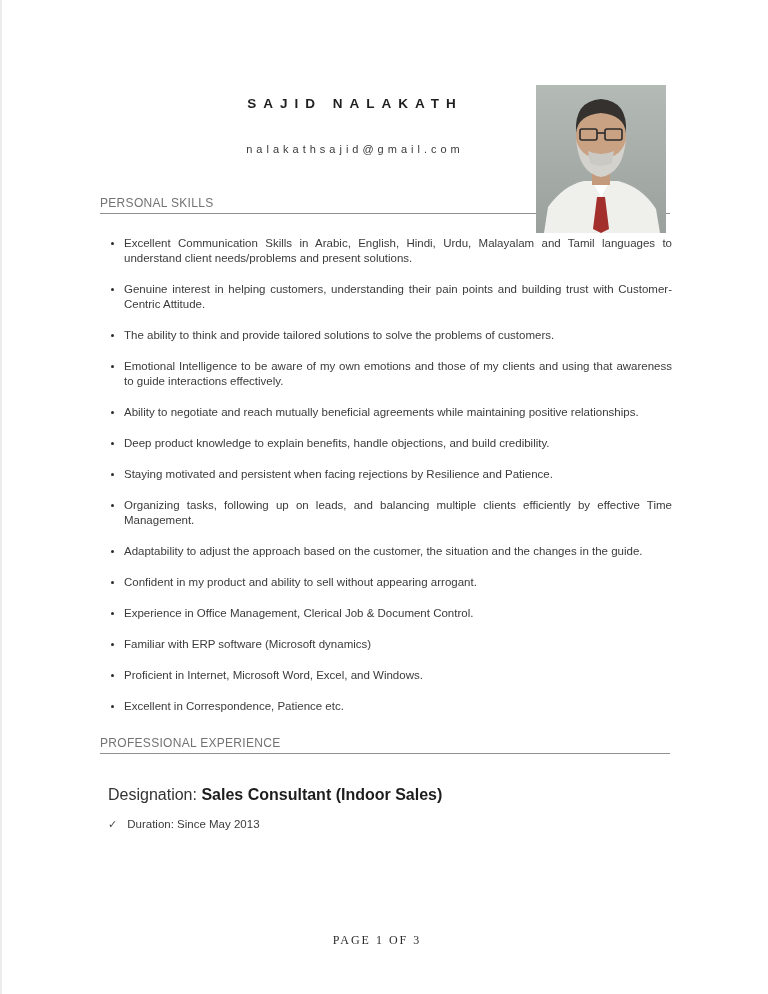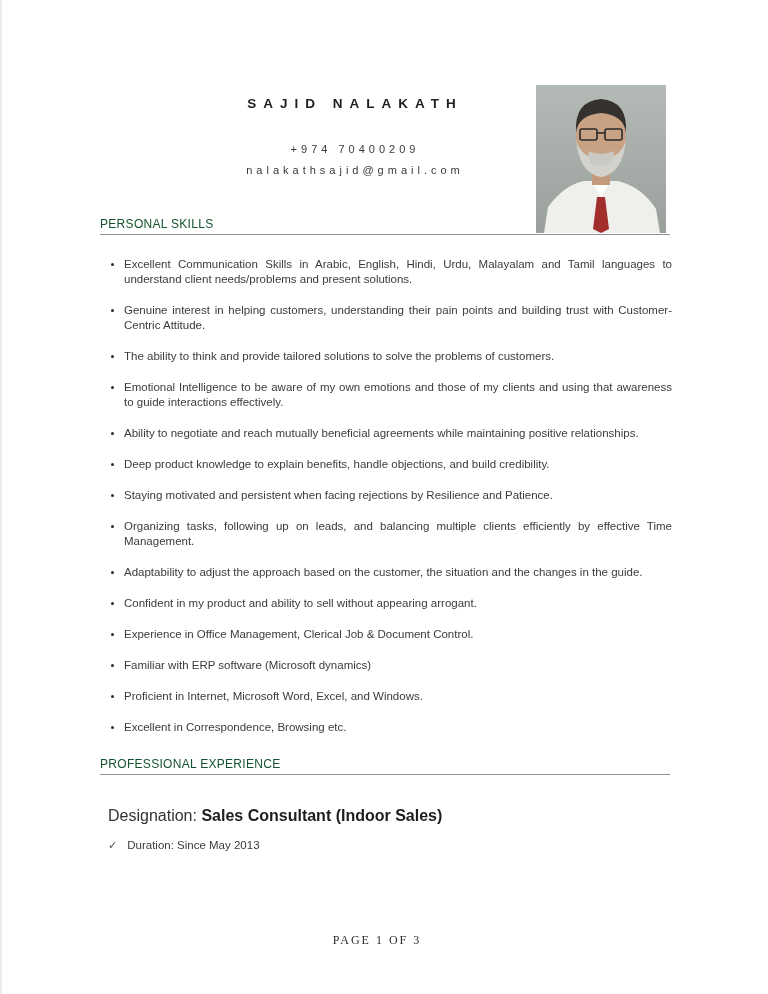--- a/index.html
+++ b/index.html
@@ -43,21 +43,21 @@
     overflow: hidden;
   }
 
   
   .section-heading {
     margin: 0 98px;
     padding-bottom: 3px;
     border-bottom: 1px solid #909090;
     font-size: 12px;
     letter-spacing: 0.3px;
-    color: #14532d;
+    color: #737373;
     font-weight: normal;
   }
   .heading-skills { margin-top: 36px; }
   .heading-experience { margin-top: 22px; }
 
   ul.skills {
     margin: 22px 96px 0 100px;
     padding: 0 0 0 22px;
     list-style: disc outside;
   }
@@ -105,21 +105,20 @@
   }
 </style>
 </head>
 <body>
 
 <div class="page">
 
   <div class="header">
     <div class="header-text">
       <p class="name">SAJID NALAKATH</p>
-      <p class="contact-line">+974 70400209</p>
       <p class="contact-line">nalakathsajid@gmail.com</p>
     </div>
 
     <div class="photo">
       <svg width="130" height="148" viewBox="0 0 130 148" xmlns="http://www.w3.org/2000/svg">
         <defs>
           <linearGradient id="bg" x1="0" y1="0" x2="0" y2="1">
             <stop offset="0" stop-color="#b4bab6"></stop>
             <stop offset="1" stop-color="#9aa09c"></stop>
           </linearGradient>
@@ -156,21 +155,21 @@
     <li>Emotional Intelligence to be aware of my own emotions and those of my clients and using that awareness to guide interactions effectively.</li>
     <li>Ability to negotiate and reach mutually beneficial agreements while maintaining positive relationships.</li>
     <li>Deep product knowledge to explain benefits, handle objections, and build credibility.</li>
     <li>Staying motivated and persistent when facing rejections by Resilience and Patience.</li>
     <li>Organizing tasks, following up on leads, and balancing multiple clients efficiently by effective Time Management.</li>
     <li>Adaptability to adjust the approach based on the customer, the situation and the changes in the guide.</li>
     <li>Confident in my product and ability to sell without appearing arrogant.</li>
     <li>Experience in Office Management, Clerical Job &amp; Document Control.</li>
     <li>Familiar with ERP software (Microsoft dynamics)</li>
     <li>Proficient in Internet, Microsoft Word, Excel, and Windows.</li>
-    <li>Excellent in Correspondence, Browsing etc.</li>
+    <li>Excellent in Correspondence, Patience etc.</li>
   </ul>
 
   <h2 class="section-heading heading-experience">PROFESSIONAL EXPERIENCE</h2>
 
   <p class="designation-line">
     <span>Designation:</span>
     <span class="value">Sales Consultant (Indoor Sales)</span>
   </p>
 
   <p class="check-item">

